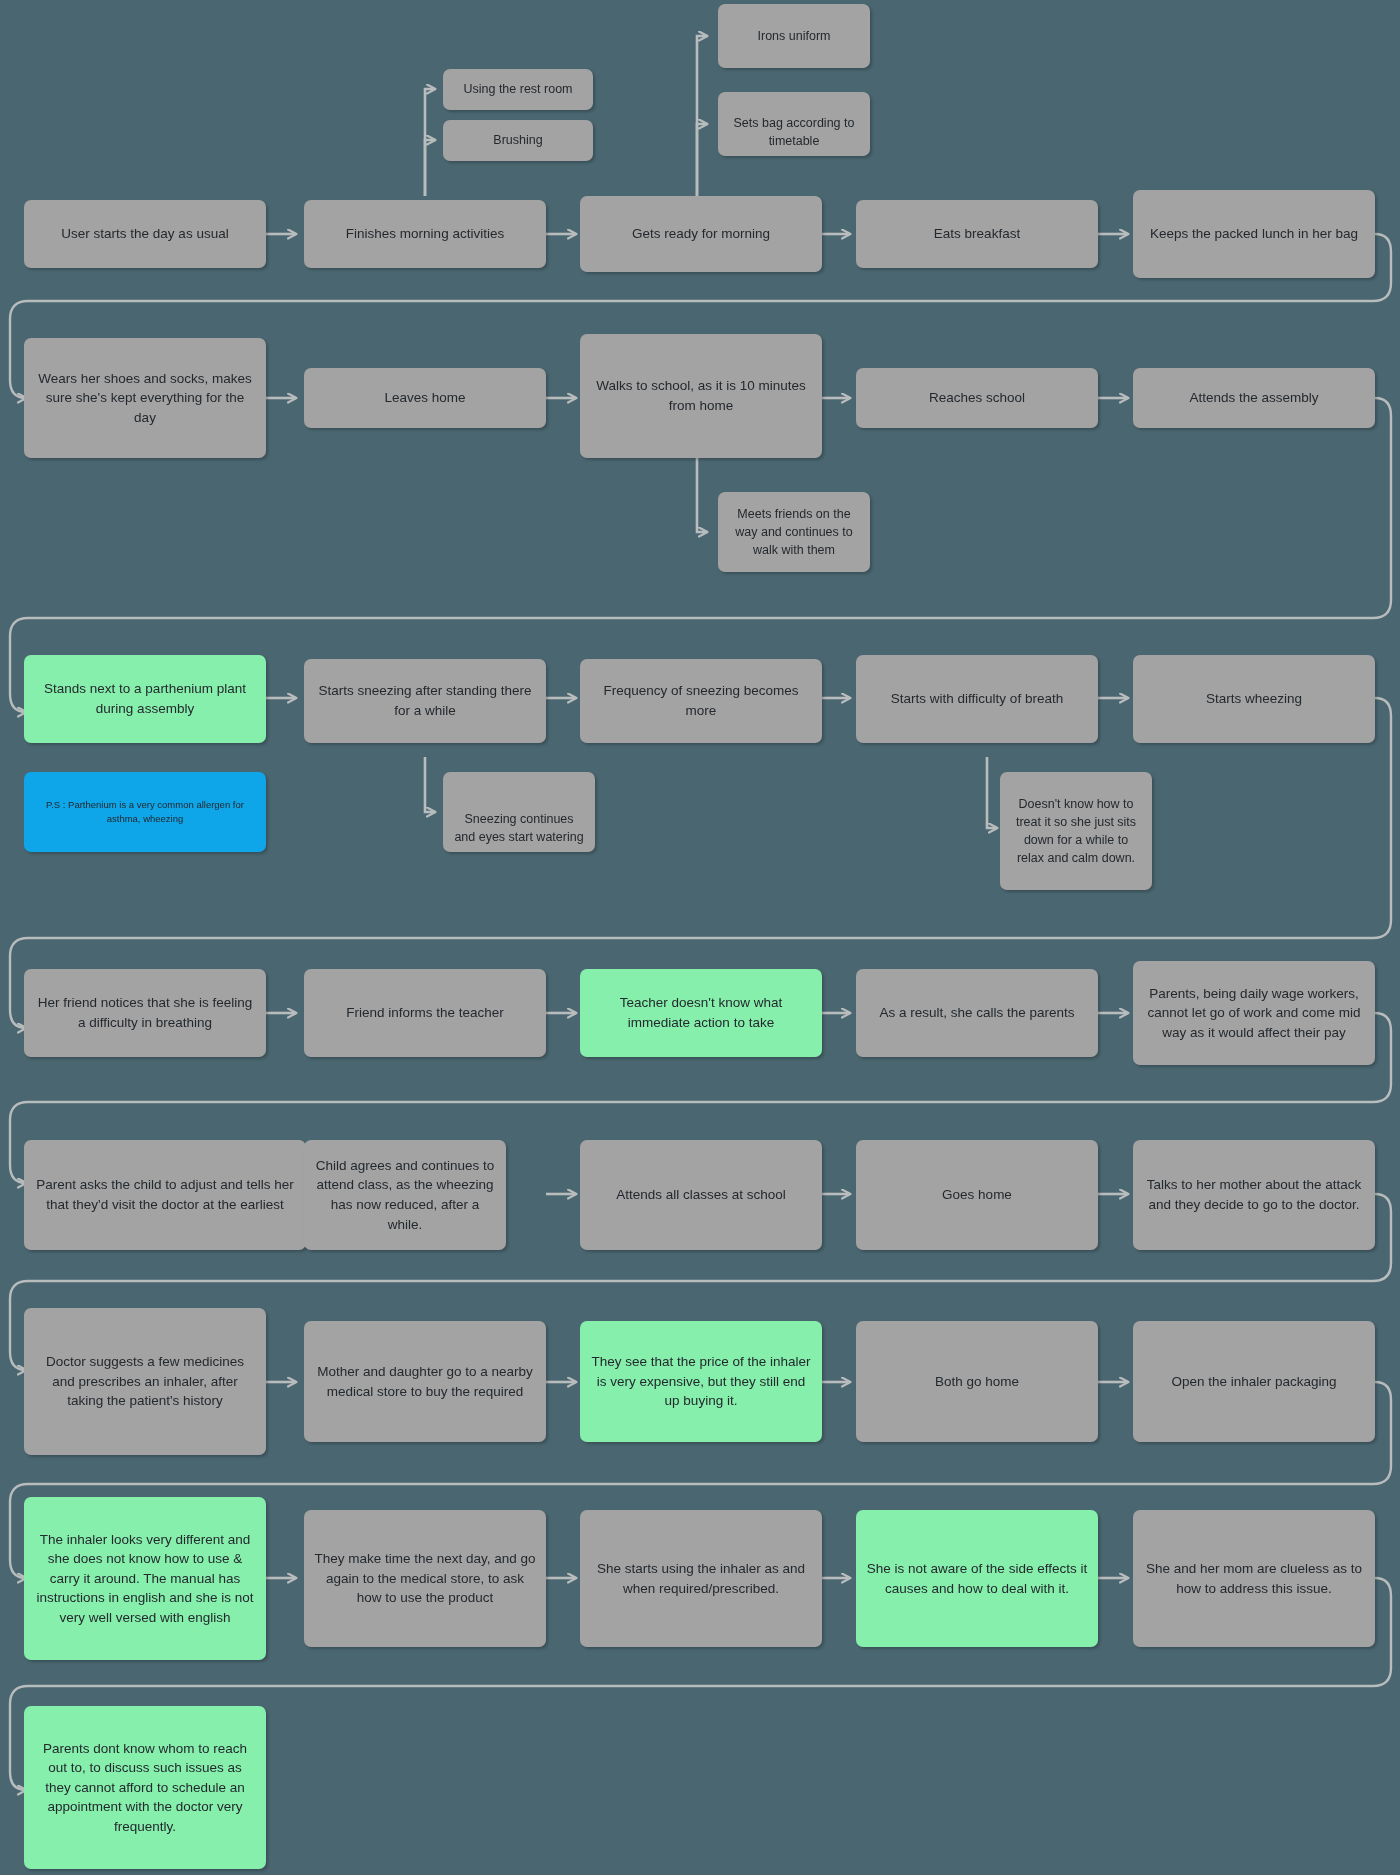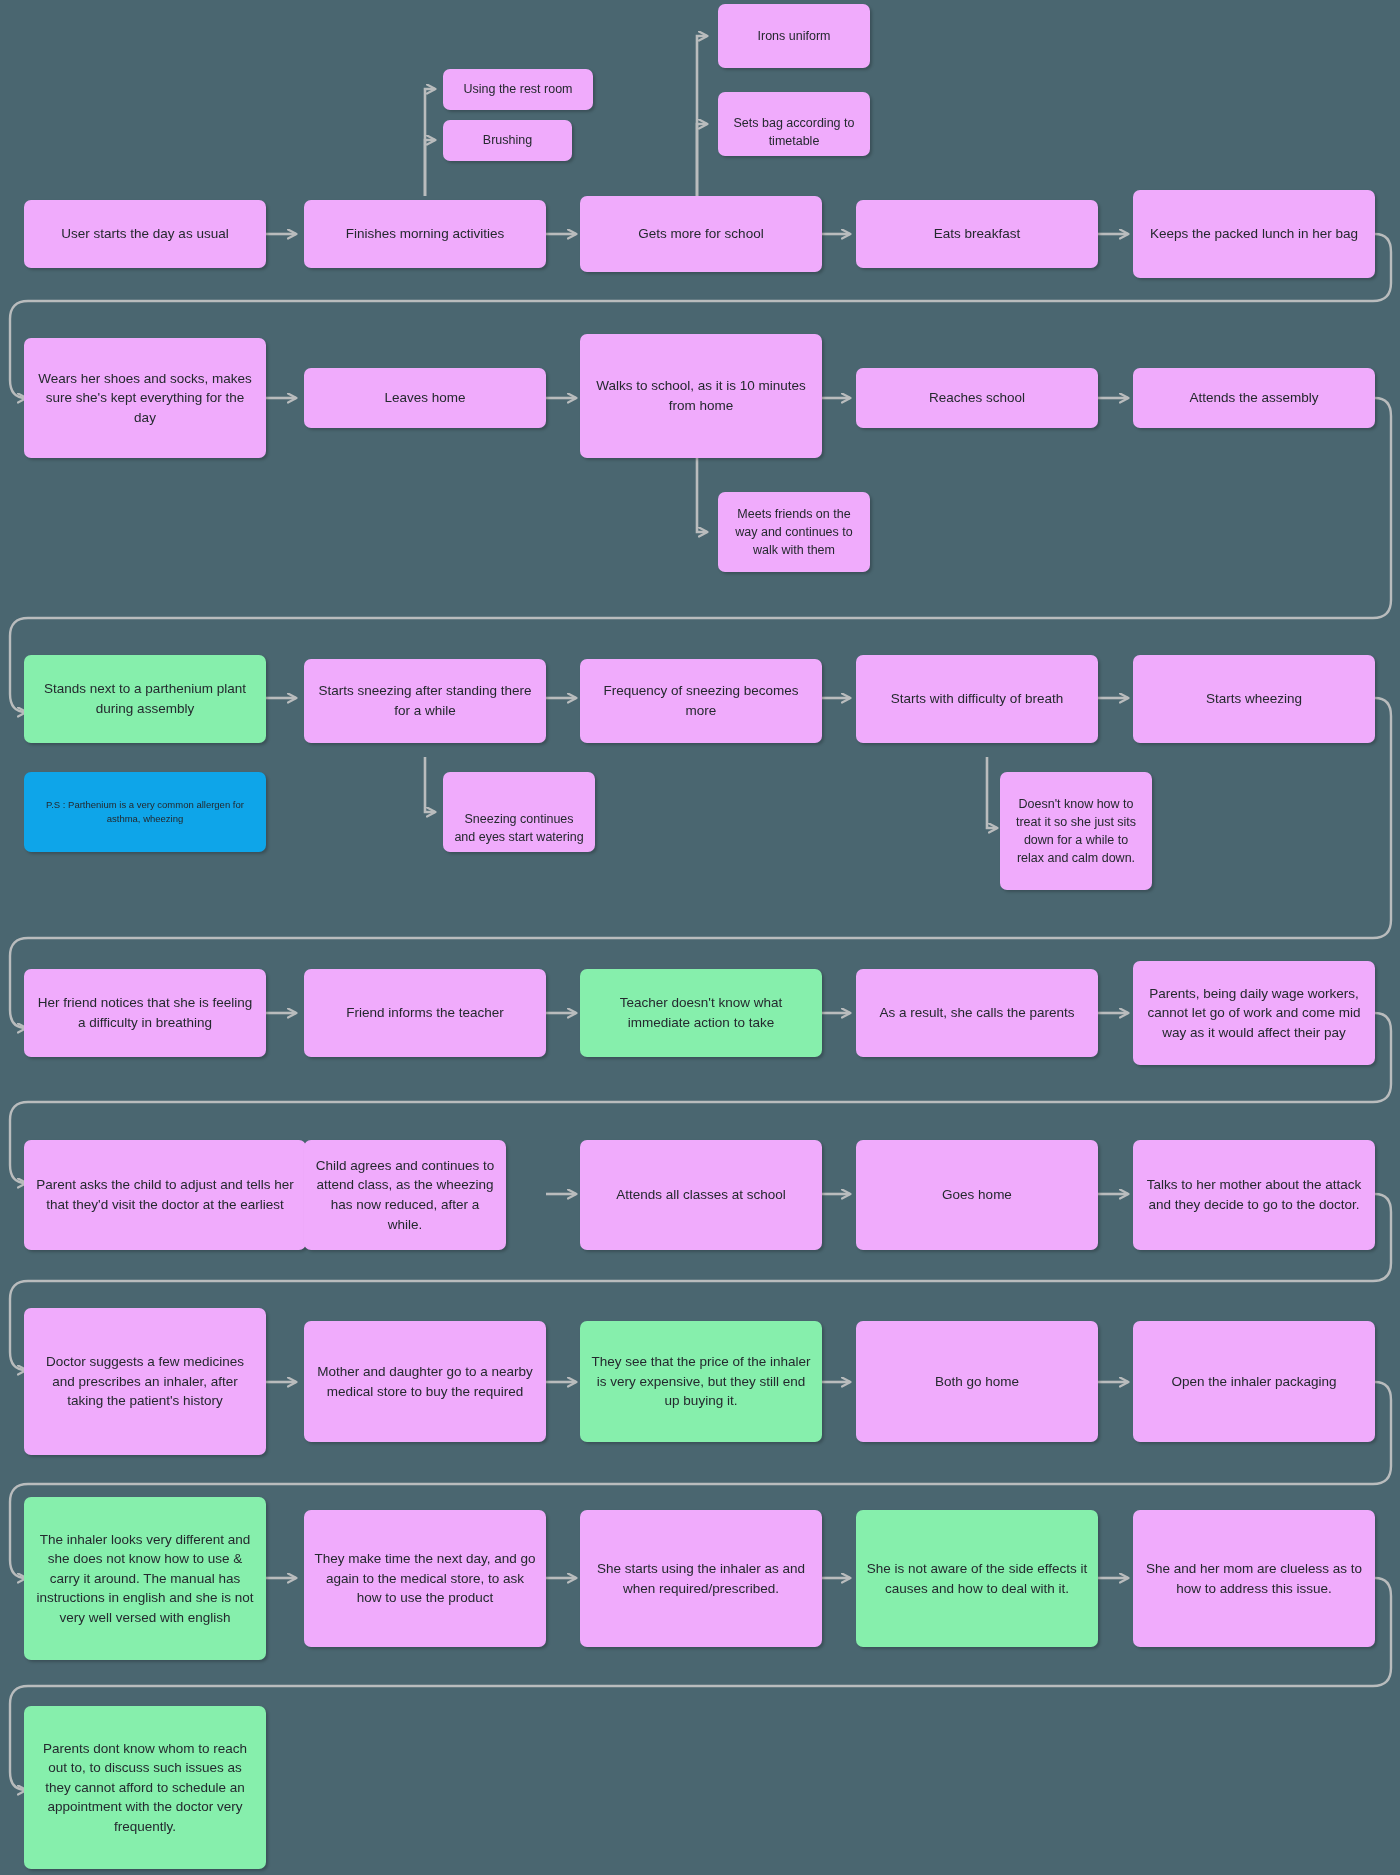--- a/index.html
+++ b/index.html
@@ -31,21 +31,21 @@
     border-radius: 7px;
     display: flex;
     align-items: center;
     justify-content: center;
     text-align: center;
     padding: 6px 10px;
     color: #24292e;
     line-height: 1.45;
     box-shadow: 2px 2px 3px rgba(0,0,0,0.22);
   }
-  .node.blue   { background: #f0abfc; }
+  .node.blue   { background: #a3a3a3; }
   .node.pink   { background: #86efac; }
   .node.yellow { background: #0ea5e9; }
   .node .txt { display: block; width: 100%; }
   .fs13 { font-size: 13.5px; }
   .fs12 { font-size: 12.5px; }
   .fs10 { font-size: 9.5px; }
 </style>
 </head>
 <body>
 
@@ -121,33 +121,33 @@
     </g>
   </svg>
 
   <div class="node blue fs13" style="left:24px; top:200px; width:242px; height:68px;">
     <span class="txt">User starts the day as usual</span>
   </div>
   <div class="node blue fs13" style="left:304px; top:200px; width:242px; height:68px;">
     <span class="txt">Finishes morning activities</span>
   </div>
   <div class="node blue fs13" style="left:580px; top:196px; width:242px; height:76px;">
-    <span class="txt">Gets more for school</span>
+    <span class="txt">Gets ready for morning</span>
   </div>
   <div class="node blue fs13" style="left:856px; top:200px; width:242px; height:68px;">
     <span class="txt">Eats breakfast</span>
   </div>
   <div class="node blue fs13" style="left:1133px; top:190px; width:242px; height:88px;">
     <span class="txt">Keeps the packed lunch in her bag</span>
   </div>
 
   <div class="node blue fs12" style="left:443px; top:69px; width:150px; height:41px;">
     <span class="txt">Using the rest room</span>
   </div>
-  <div class="node blue fs12" style="left:443px; top:120px; width:129px; height:41px;">
+  <div class="node blue fs12" style="left:443px; top:120px; width:150px; height:41px;">
     <span class="txt">Brushing</span>
   </div>
   <div class="node blue fs12" style="left:718px; top:4px; width:152px; height:64px;">
     <span class="txt">Irons uniform</span>
   </div>
   <div class="node blue fs12" style="left:718px; top:92px; width:152px; height:64px;align-items:flex-end;">
     <span class="txt">Sets bag according to timetable</span>
   </div>
 
   <div class="node blue fs13" style="left:24px; top:338px; width:242px; height:120px;">

